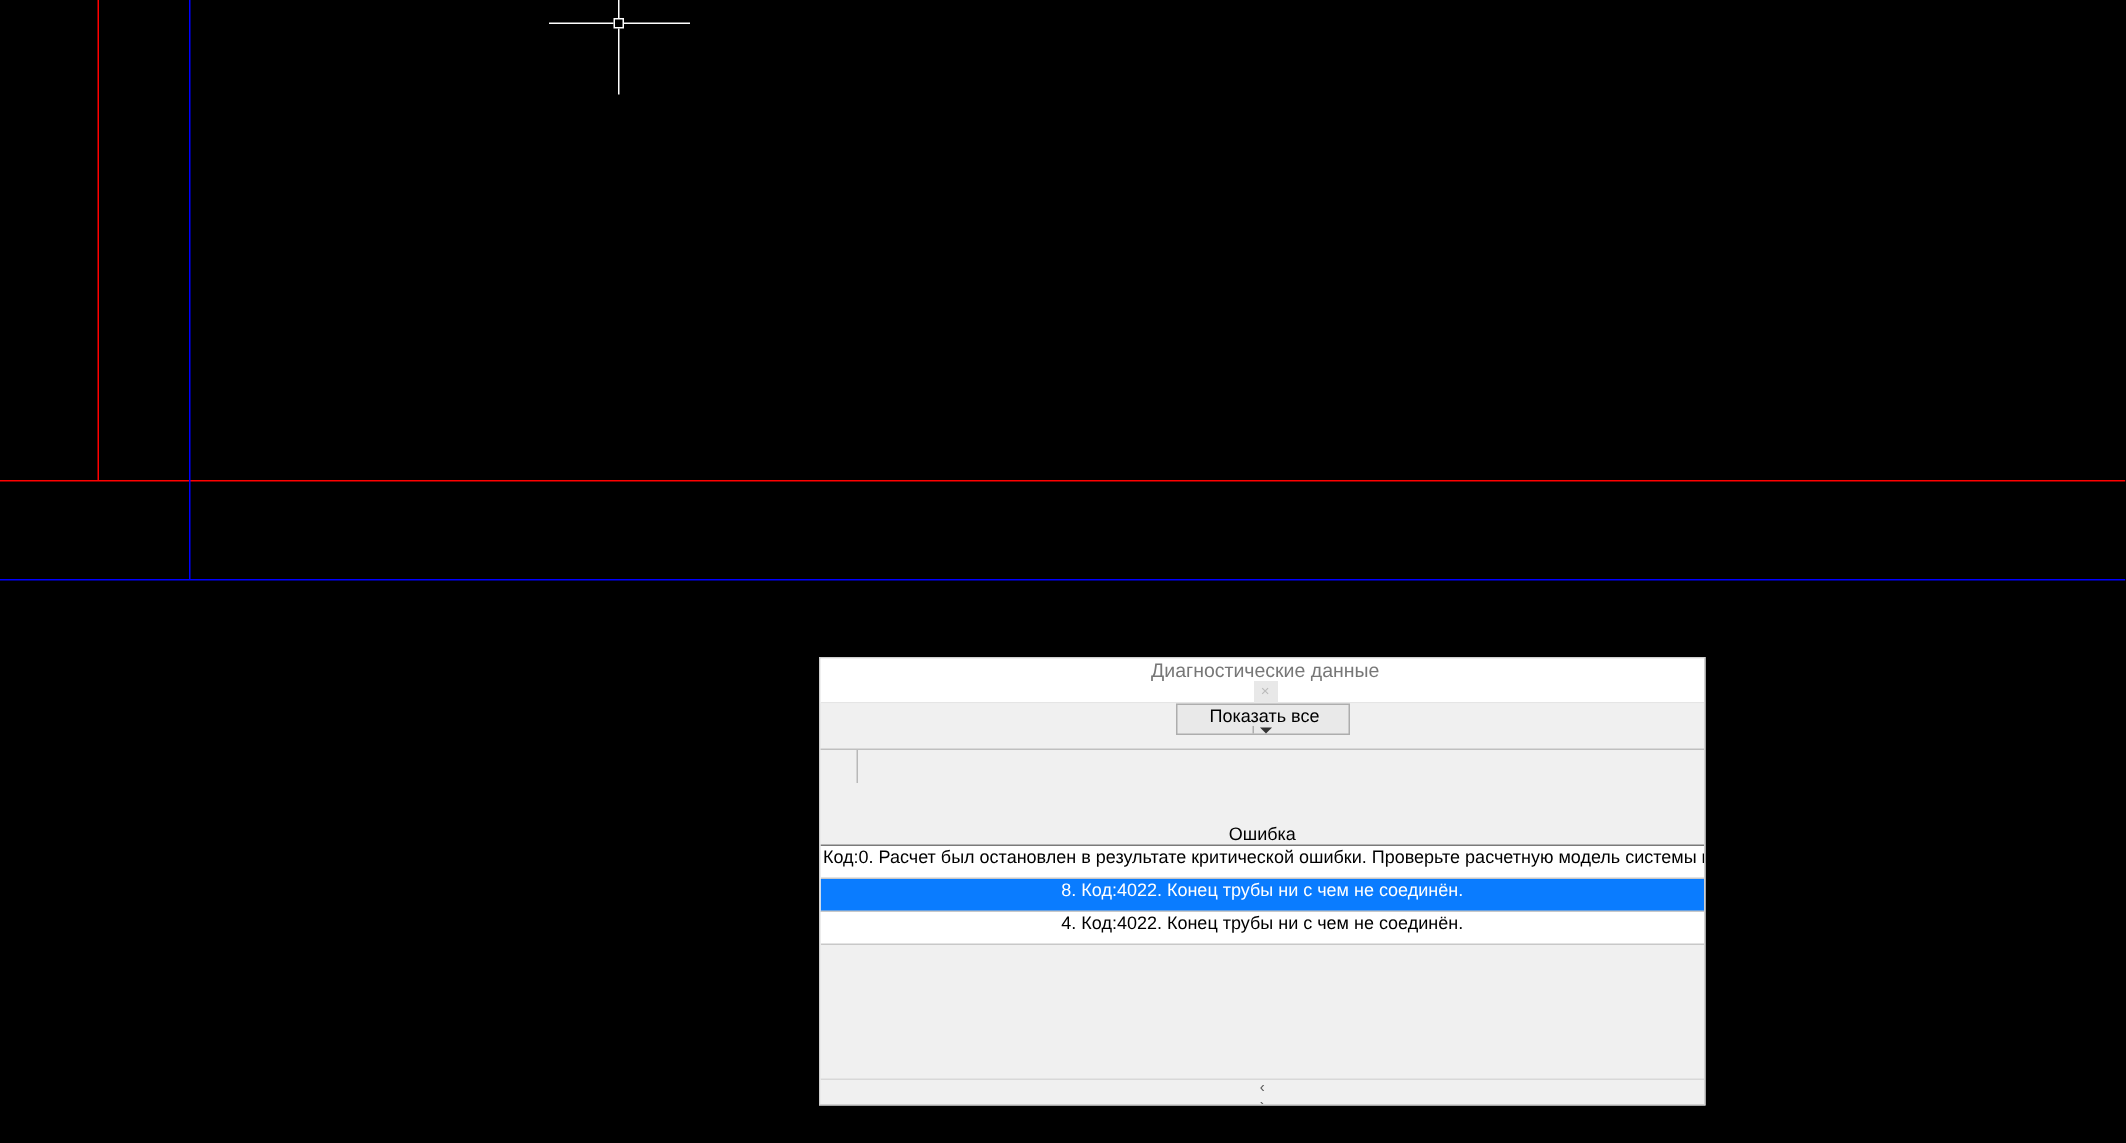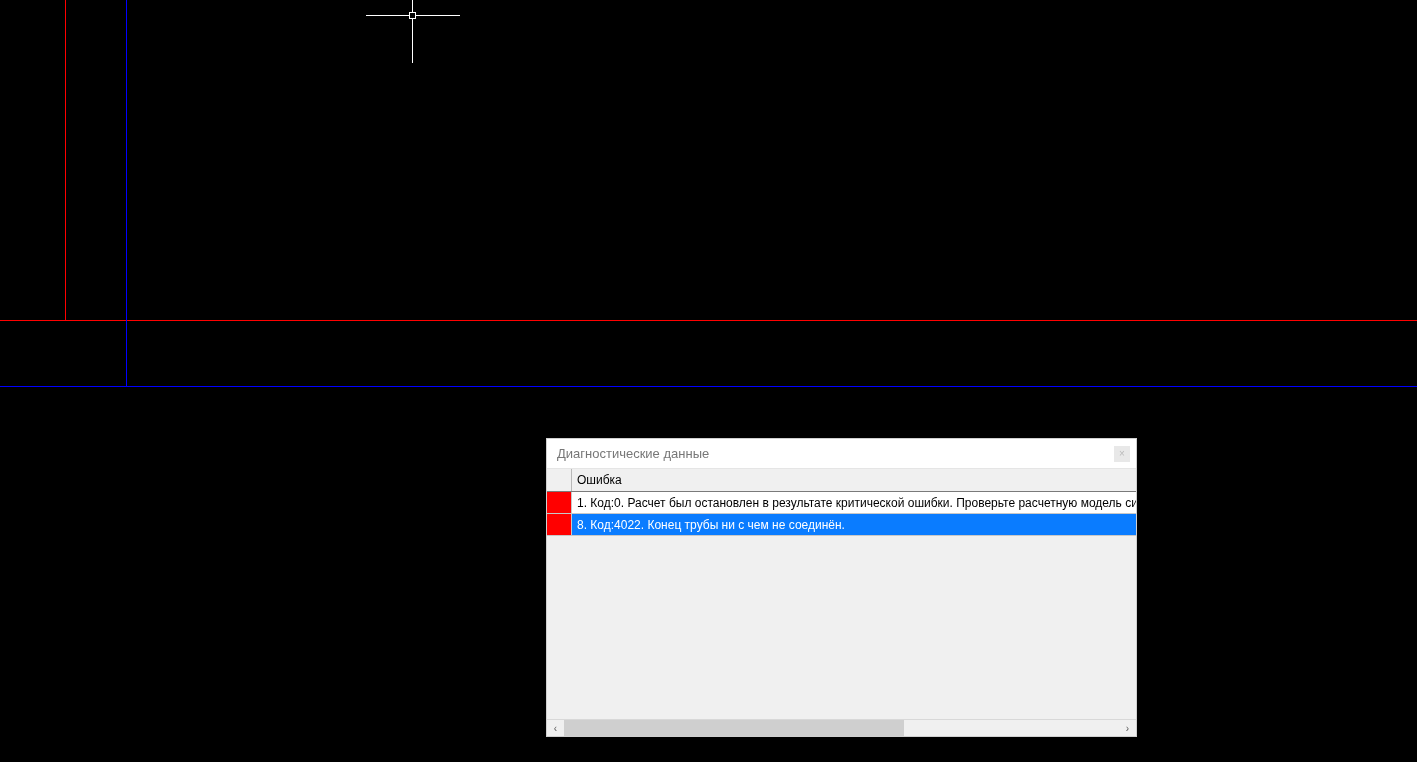--- a/index.html
+++ b/index.html
@@ -1,15 +1,15 @@
 <!DOCTYPE html>
 <html><head>
 <meta charset="utf-8">
 <style>
-  * { box-sizing: border-box; margin: 0; padding: 0; }
+  * { box-sizing: border-box; margin: 0; padding: 0; flex-direction: column; }
   html, body { width: 1417px; height: 762px; overflow: hidden; font-family: "Segoe UI", Tahoma, sans-serif; font-size: 12px; }
   body { background: #000; position: relative; }
 
   
   .canvas { position: absolute; inset: 0; background: #000; }
   .line-red-h  { position: absolute; left: 0; top: 320px; width: 100%; height: 1px; background: #ff0000; }
   .line-red-v  { position: absolute; left: 65px; top: 0; width: 1px; height: 320px; background: #ff0000; }
   .line-blue-h { position: absolute; left: 0; top: 386px; width: 100%; height: 1px; background: #0000ff; }
   .line-blue-v { position: absolute; left: 126px; top: 0; width: 1px; height: 386px; background: #0000ff; }
 
@@ -27,21 +27,21 @@
 
   .panel-toolbar { height: 31px; background: #f0f0f0; border-bottom: 1px solid #bfbfbf; display: flex; align-items: center; padding: 0 6px; gap: 10px; }
   .dropdown { width: 116px; height: 21px; background: #e9e9e9; border: 1px solid #adadad; display: flex; align-items: center; justify-content: space-between; padding: 0 3px 0 6px; font-size: 12px; color: #000; }
   .dropdown .dd-btn { width: 17px; height: 17px; border-left: 1px solid #adadad; display: flex; align-items: center; justify-content: center; }
   .dd-arrow { width: 0; height: 0; border-left: 4px solid transparent; border-right: 4px solid transparent; border-top: 4px solid #333; }
   .swatches { display: flex; gap: 8px; margin-left: 140px; }
   .swatch { width: 24px; height: 22px; border: 1px solid #000; }
 
   
   .grid { flex: 1; background: #f0f0f0; display: flex; flex-direction: column; overflow: hidden; }
-  .grid-header { display: flex; background: #f0f0f0; border-bottom: 1px solid #7a7a7a; }
+  .grid-header { display: flex; background: #f0f0f0; border-bottom: 1px solid #7a7a7a; gap: 27px; }
   .grid-header .col-ind { width: 25px; height: 22px; border-right: 1px solid #b8b8b8; }
   .grid-header .col-msg { flex: 1; height: 22px; padding: 0 5px; display: flex; align-items: center; font-size: 12px; color: #000; }
   .grid-body { flex: 1; background: #f0f0f0; overflow: hidden; }
   .row { display: flex; height: 22px; border-bottom: 1px solid #c8c8c8; background: #fff; align-items: stretch; }
   .row .ind { width: 25px; background: #ff0000; border-right: 1px solid #c8c8c8; }
   .row .msg { flex: 1; padding: 0 5px; display: flex; align-items: center; white-space: nowrap; overflow: hidden; font-size: 12px; color: #000; }
   .row.selected { background: #0a7cff; }
   .row.selected .msg { color: #fff; }
 
   
@@ -66,35 +66,54 @@
   </div>
 </div>
 
 <div class="panel">
 
   <div class="panel-titlebar">
     <span class="panel-title">Диагностические данные</span>
     <span class="panel-close">×</span>
   </div>
 
+  <div class="panel-toolbar">
+    <div class="dropdown">
+      <span>Показать все</span>
+      <span class="dd-btn">
+          <span class="dd-arrow"></span>
+        </span>
+    </div>
+    <div class="swatches">
+      <div class="swatch" style="background:#8ce28a"></div>
+      <div class="swatch" style="background:#f5f2bb"></div>
+      <div class="swatch" style="background:#f3d7ad"></div>
+      <div class="swatch" style="background:#f4c4c4"></div>
+      <div class="swatch" style="background:#ec7a7a"></div>
+    </div>
+  </div>
 
   <div class="grid">
     <div class="grid-header">
       <div class="col-ind"></div>
       <div class="col-msg">Ошибка</div>
     </div>
     <div class="grid-body" id="grid-body">
         <div class="row">
           <div class="ind" style="background: rgb(255, 0, 0);"></div>
           <div class="msg">1. Код:0. Расчет был остановлен в результате критической ошибки. Проверьте расчетную модель системы на</div>
         </div>
         <div class="row selected">
           <div class="ind" style="background: rgb(255, 0, 0);"></div>
           <div class="msg">8. Код:4022. Конец трубы ни с чем не соединён.</div>
         </div>
+        <div class="row">
+          <div class="ind" style="background: rgb(255, 0, 0);"></div>
+          <div class="msg">4. Код:4022. Конец трубы ни с чем не соединён.</div>
+        </div>
       </div>
     <div class="hscroll">
       <div class="scroll-btn">‹</div>
       <div class="scroll-track">
         <div class="scroll-thumb"></div>
       </div>
       <div class="scroll-btn">›</div>
     </div>
   </div>
 

